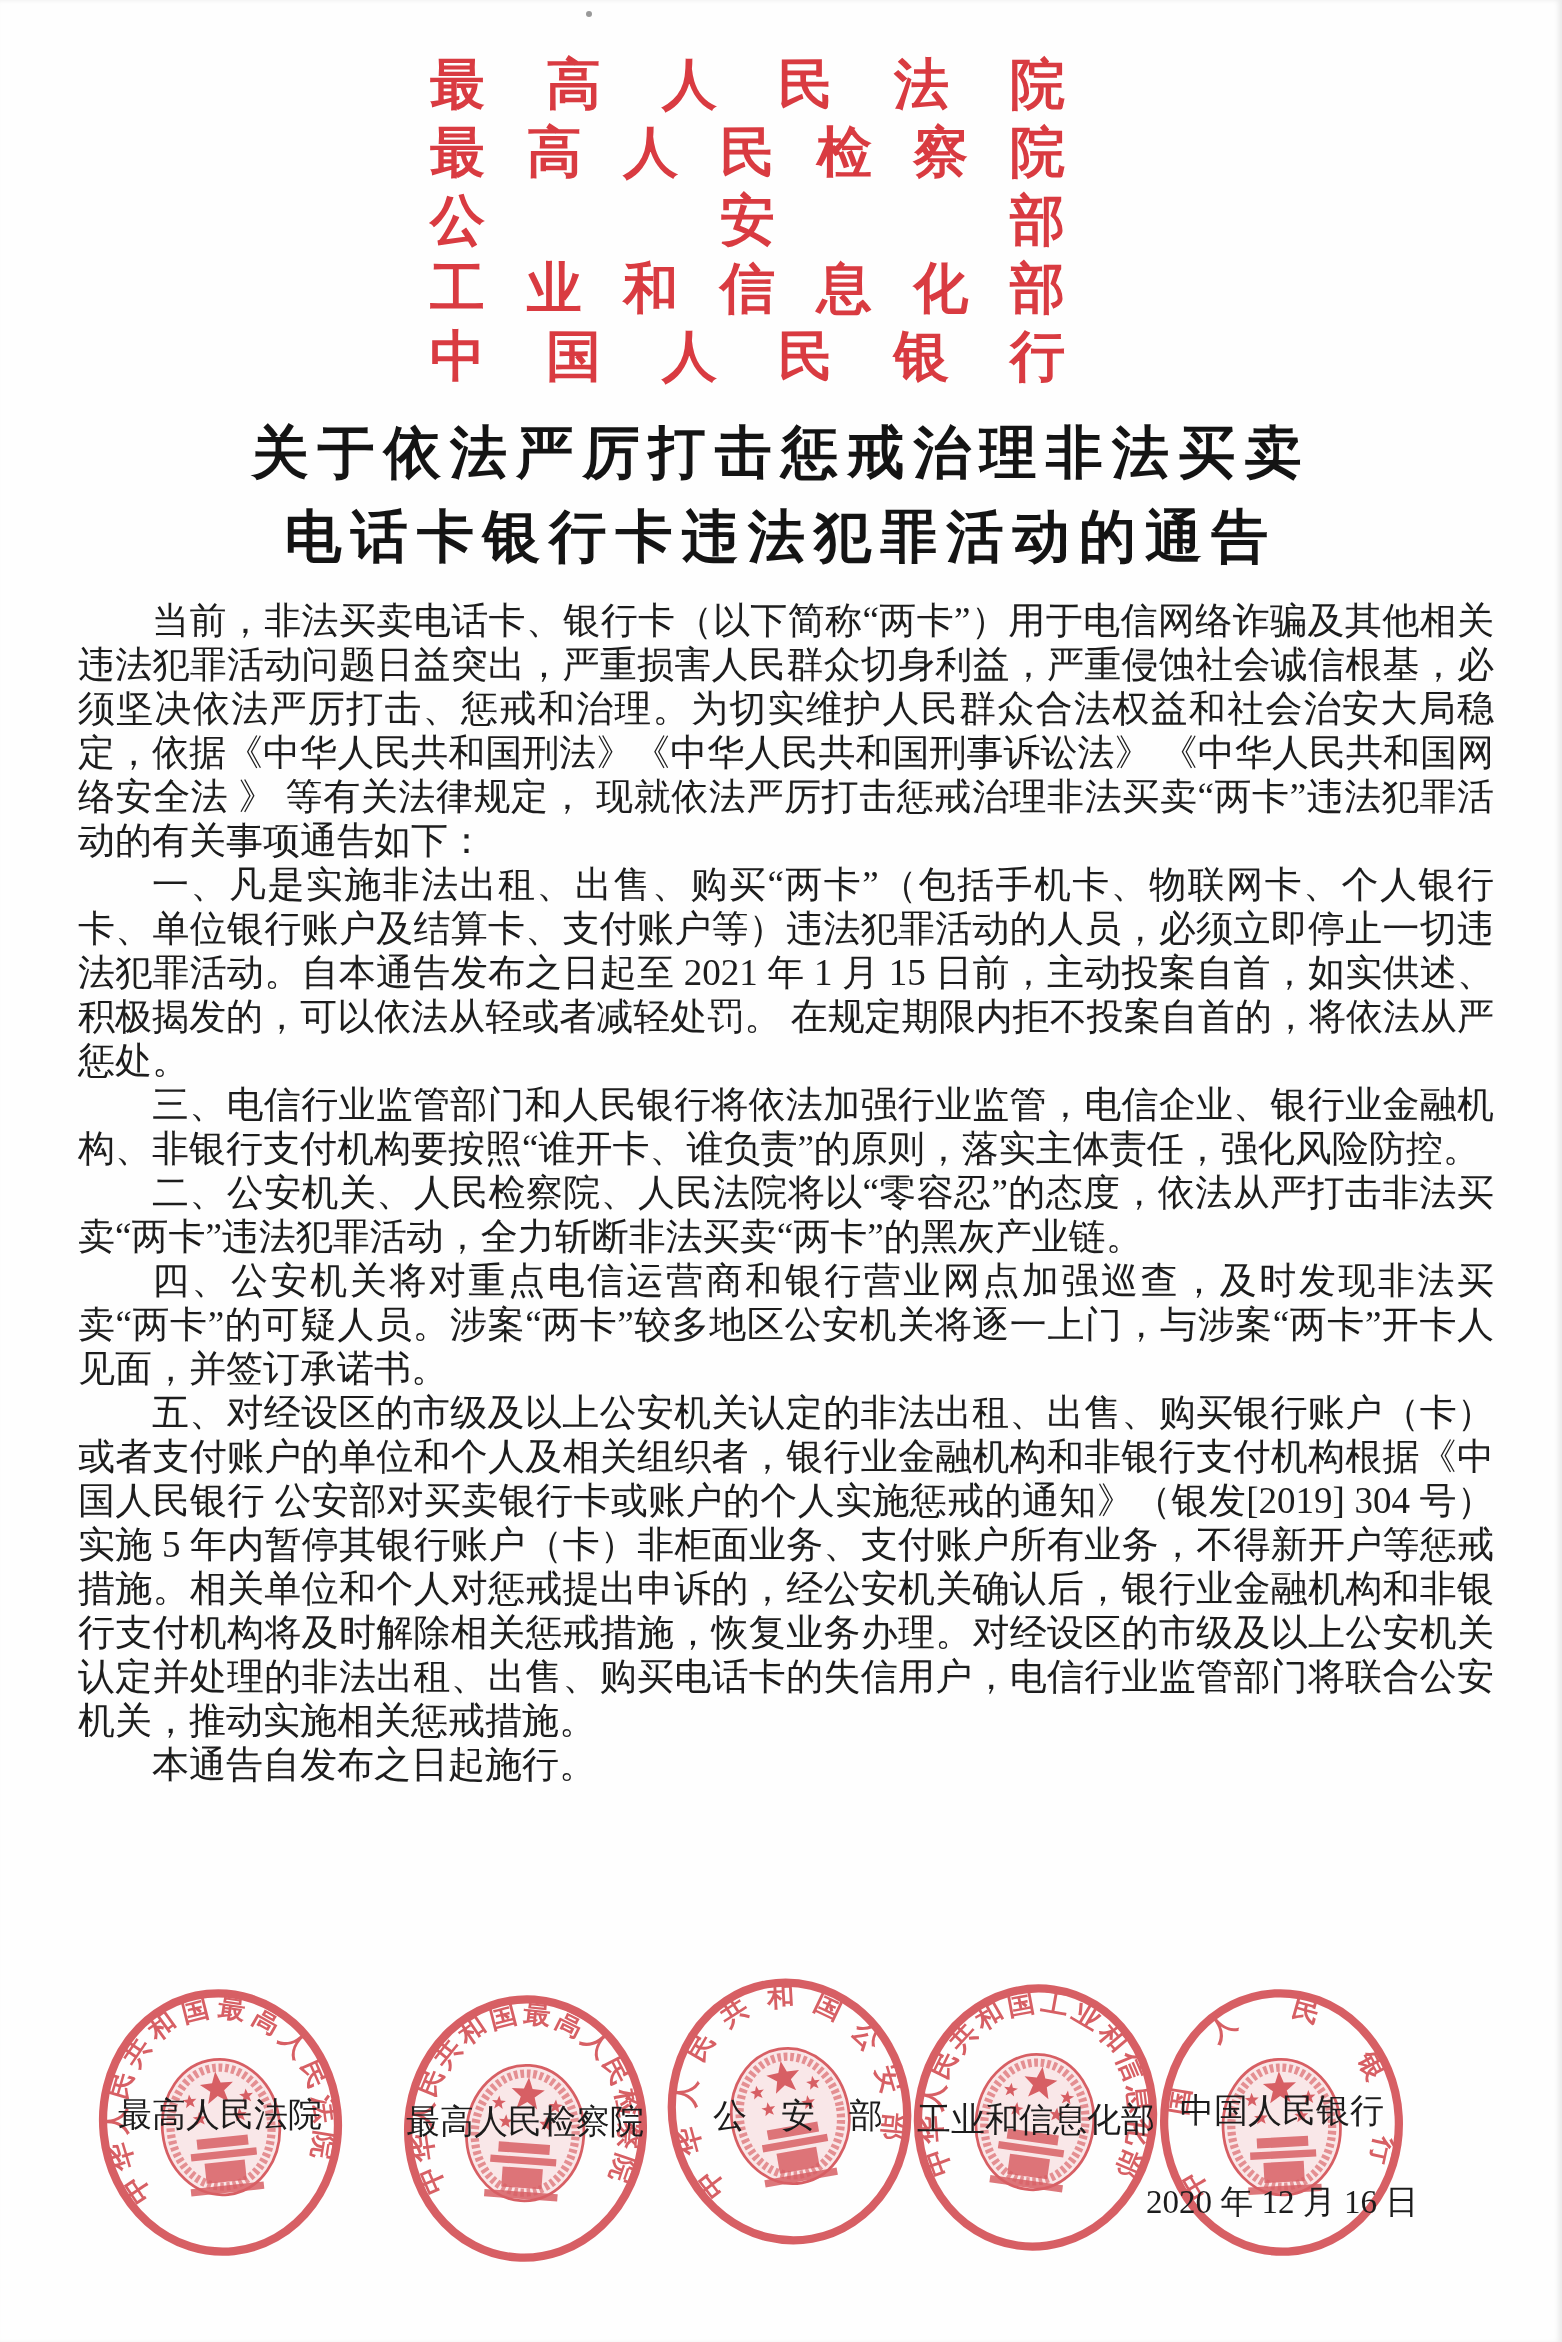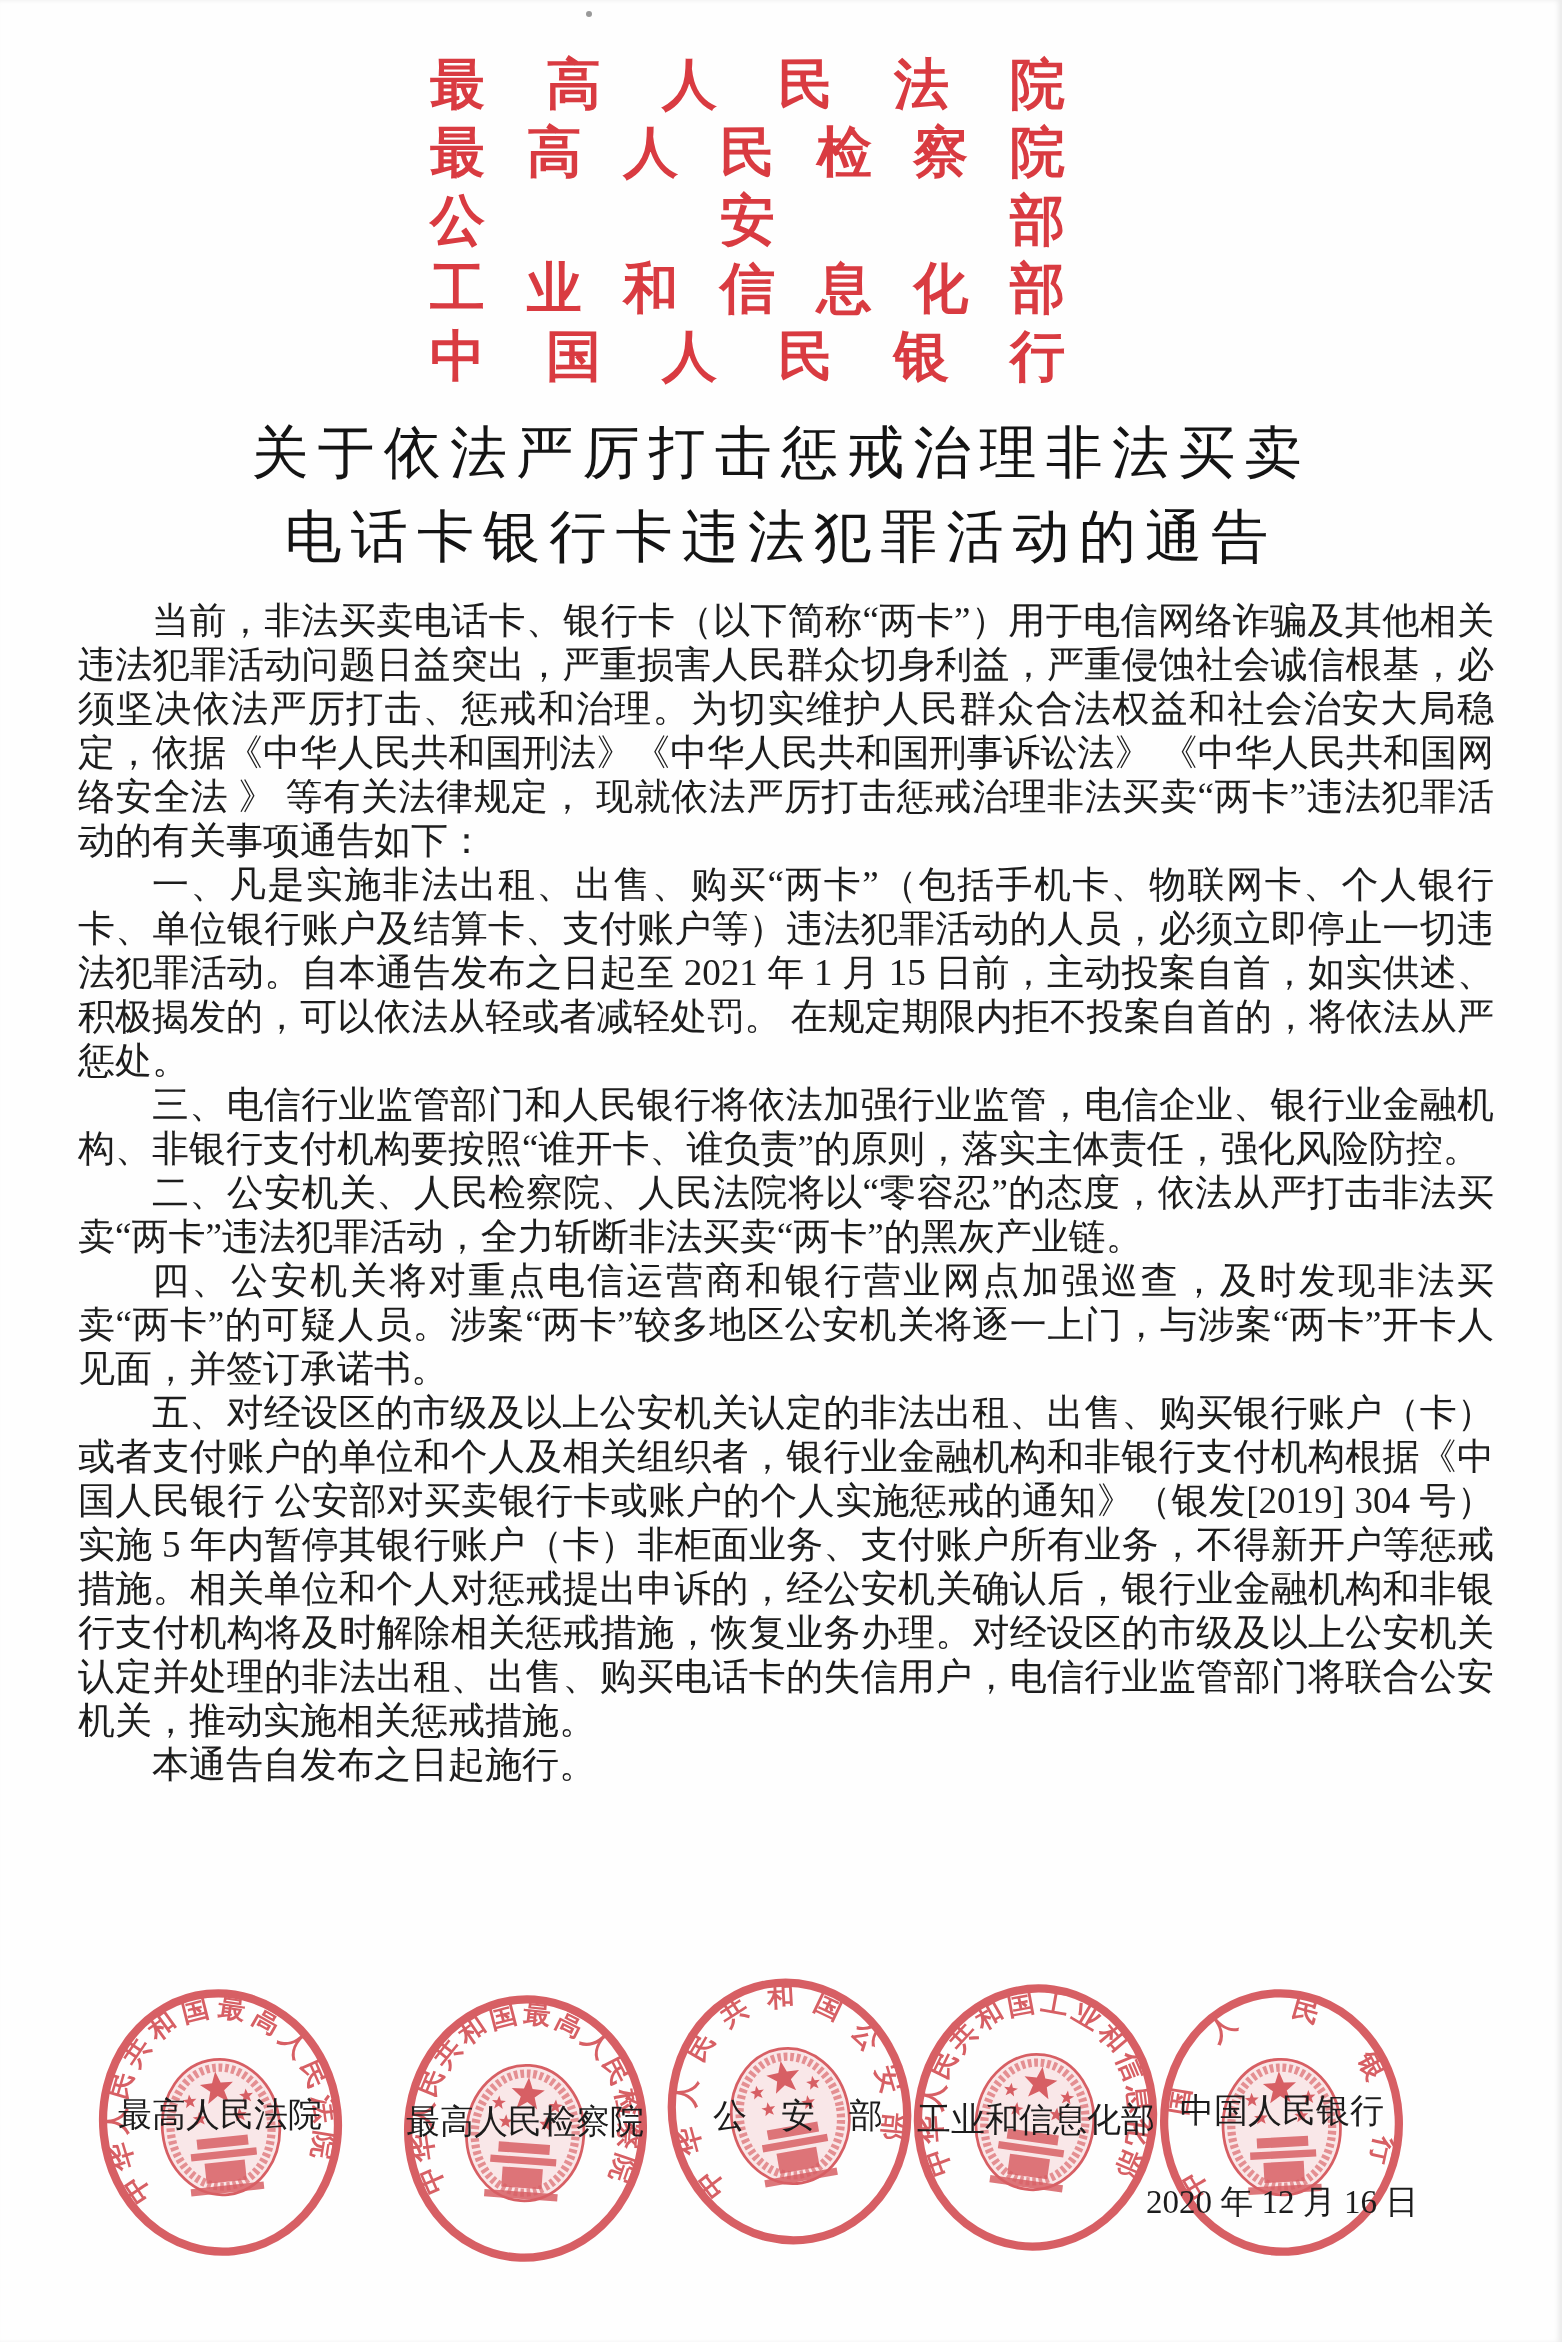--- a/index.html
+++ b/index.html
@@ -10,21 +10,21 @@
   }
   
   .gov-header{position:absolute; top:51px; left:430px; width:635px;}
   .h-line{
     display:flex; justify-content:space-between; height:68px; align-items:center;
     color:#d93b41; font-size:55px; font-weight:bold; line-height:68px;
   }
   
   .doc-title{
     position:absolute; top:411px; left:0; width:1562px; margin:0;
-    text-align:center; color:#141414; font-size:57px; font-weight:normal;
+    text-align:center; color:#141414; font-size:57px; font-weight:bold;
     line-height:84px; letter-spacing:9.2px;
   }
   
   .body-text{
     position:absolute; top:599px; left:78px; width:1416px;
     color:#1d1d1d; font-size:37px; line-height:44px;
     text-align:justify; text-justify:inter-ideograph;
   }
   .body-text p{margin:0; text-indent:2em;}
   

